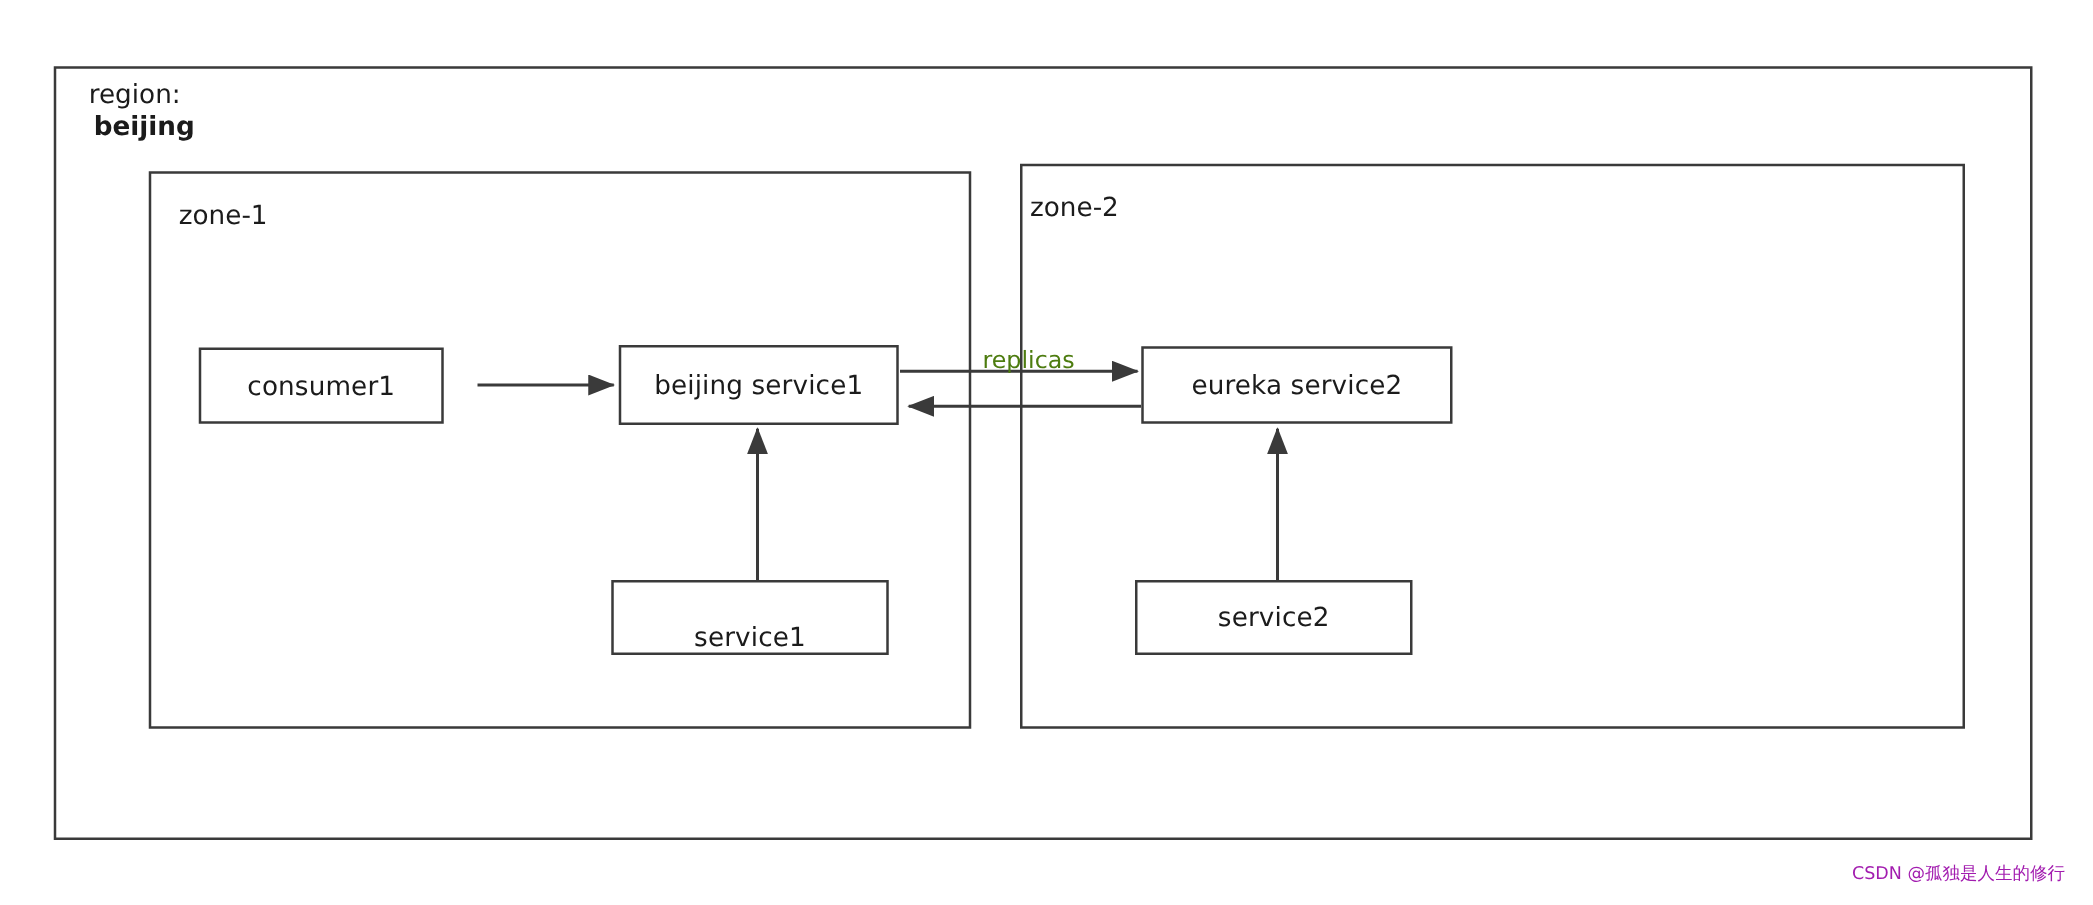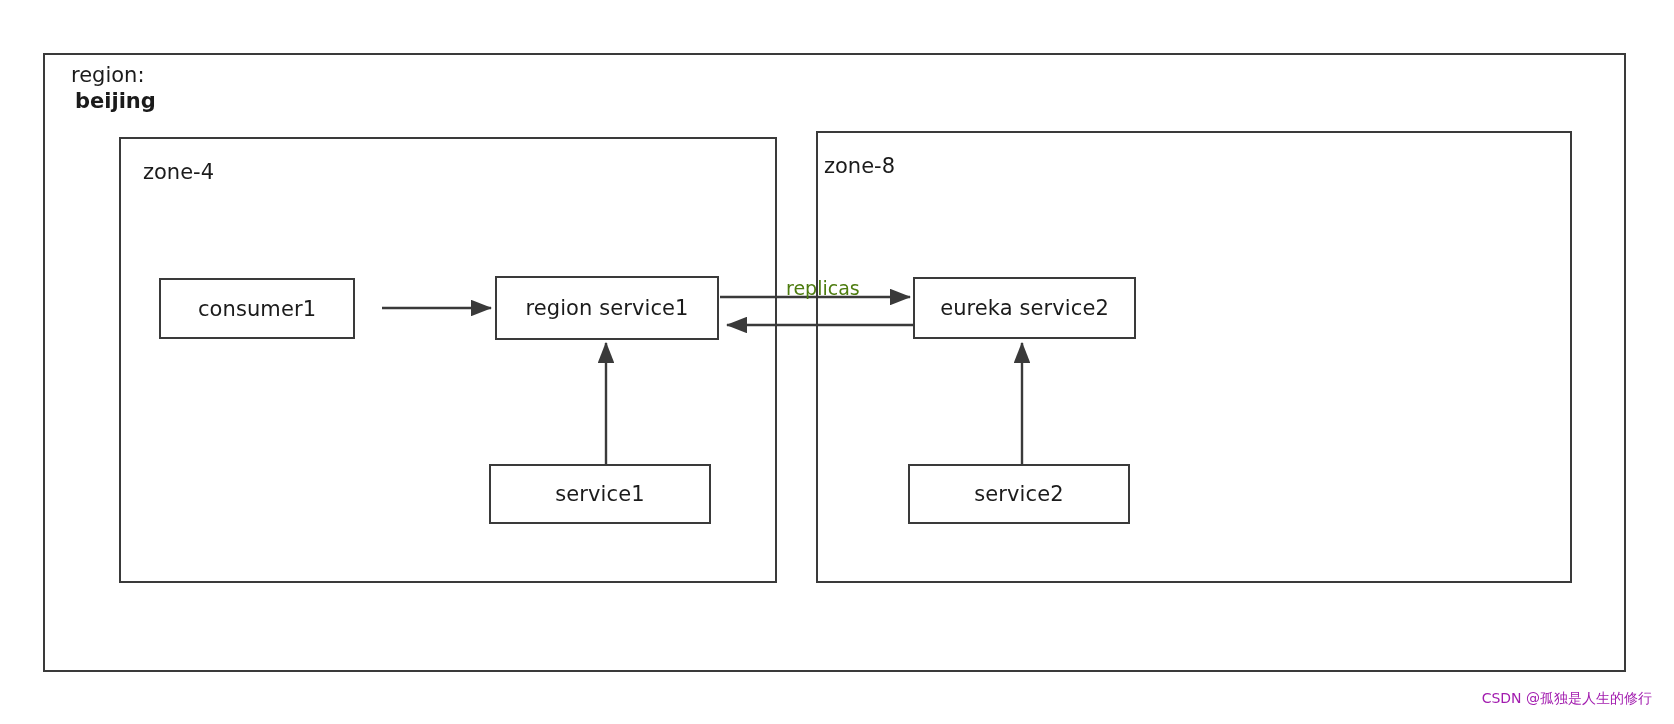--- a/index.html
+++ b/index.html
@@ -77,24 +77,24 @@
 </head>
 <body>
 
 <div id="canvas">
 
   <div class="box region-box" style="left:43px; top:53px; width:1583px; height:619px;"></div>
 
   <div class="group-label" style="left:71px; top:62px;"><span>region:</span><br><span style="padding-left:4px; display:inline-block;font-weight:bold;">beijing</span></div>
 
   <div class="box zone-box" style="left:119px; top:137px; width:658px; height:446px;"></div>
-  <div class="group-label" style="left:143px; top:159px;">zone-4</div>
+  <div class="group-label" style="left:143px; top:159px;">zone-1</div>
 
   <div class="box zone-box" style="left:816px; top:131px; width:756px; height:452px;"></div>
-  <div class="group-label" style="left:824px; top:153px;">zone-8</div>
+  <div class="group-label" style="left:824px; top:153px;">zone-2</div>
 
   <svg class="links" viewBox="0 0 1674 724" xmlns="http://www.w3.org/2000/svg">
     <defs>
       <marker id="arrowhead" markerWidth="9" markerHeight="7" refX="8.5" refY="3.5" orient="auto" markerUnits="strokeWidth">
         <polygon points="0 0, 9 3.5, 0 7" fill="#3a3a3a"></polygon>
       </marker>
     </defs>
 
     <line x1="382" y1="308" x2="491" y2="308" stroke="#3a3a3a" stroke-width="2.4" marker-end="url(#arrowhead)"></line>
 
@@ -107,28 +107,28 @@
     <line x1="1022" y1="464" x2="1022" y2="343" stroke="#3a3a3a" stroke-width="2.4" marker-end="url(#arrowhead)"></line>
   </svg>
 
   <div class="edge-label" style="left:786px; top:277px;">replicas</div>
 
   <div class="box node-box" style="left:159px; top:278px; width:196px; height:61px;">
     <span class="node-label">consumer1</span>
   </div>
 
   <div class="box node-box" style="left:495px; top:276px; width:224px; height:64px;">
-    <span class="node-label">region service1</span>
+    <span class="node-label">beijing service1</span>
   </div>
 
-  <div class="box node-box" style="left:489px; top:464px; width:222px; height:60px;">
+  <div class="box node-box" style="left:489px; top:464px; width:222px; height:60px;align-items:flex-end;">
     <span class="node-label">service1</span>
   </div>
 
-  <div class="box node-box" style="left:913px; top:277px; width:223px; height:62px;">
+  <div class="box node-box" style="left:913px; top:277px; width:249px; height:62px;">
     <span class="node-label">eureka service2</span>
   </div>
 
   <div class="box node-box" style="left:908px; top:464px; width:222px; height:60px;">
     <span class="node-label">service2</span>
   </div>
 
   <div class="watermark">CSDN @孤独是人生的修行</div>
 
 </div>

